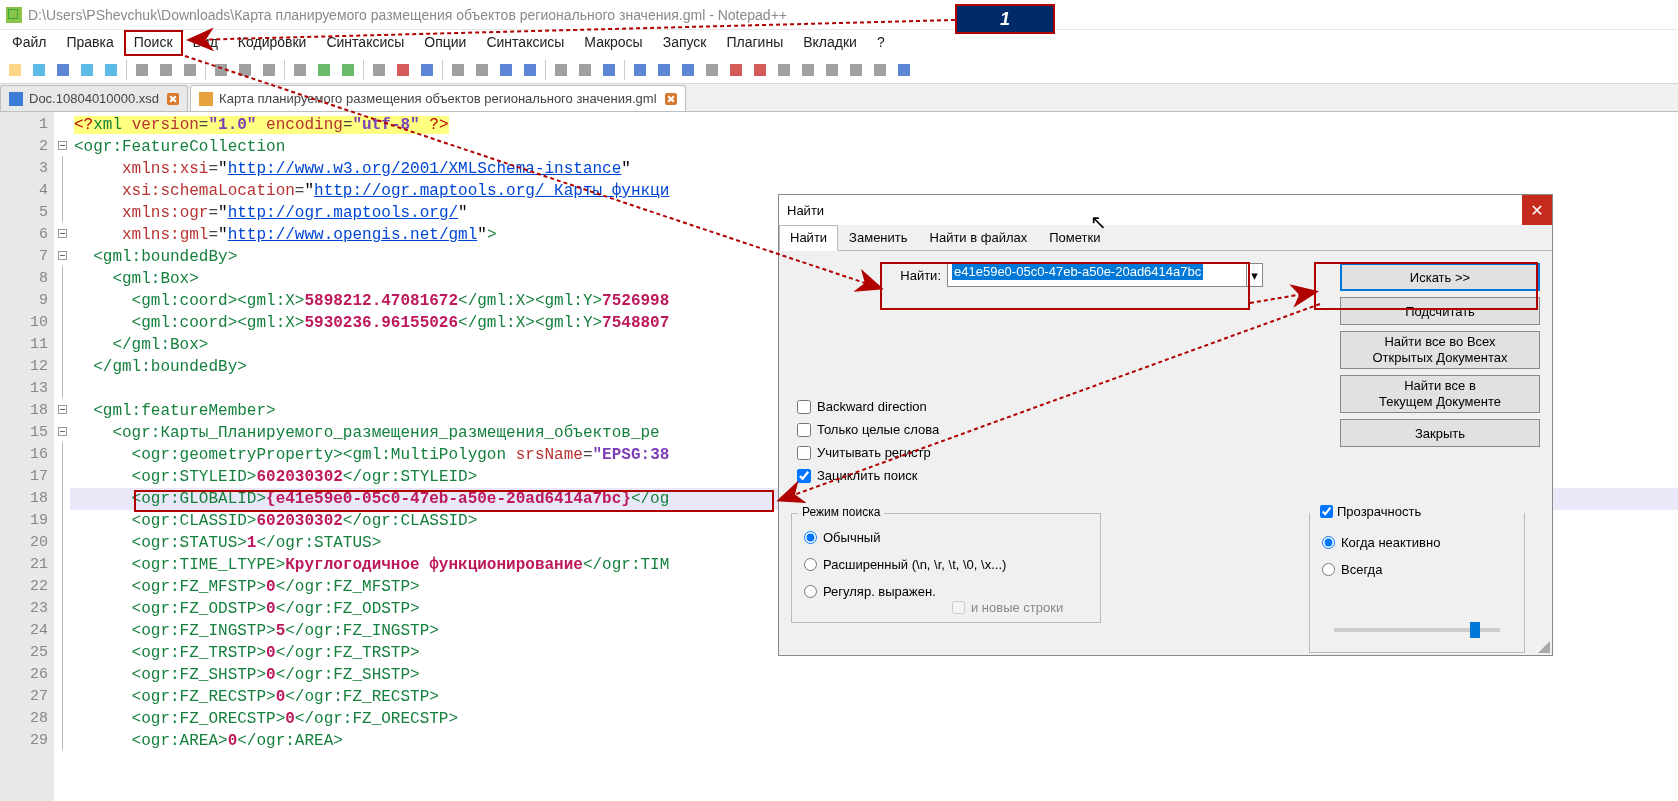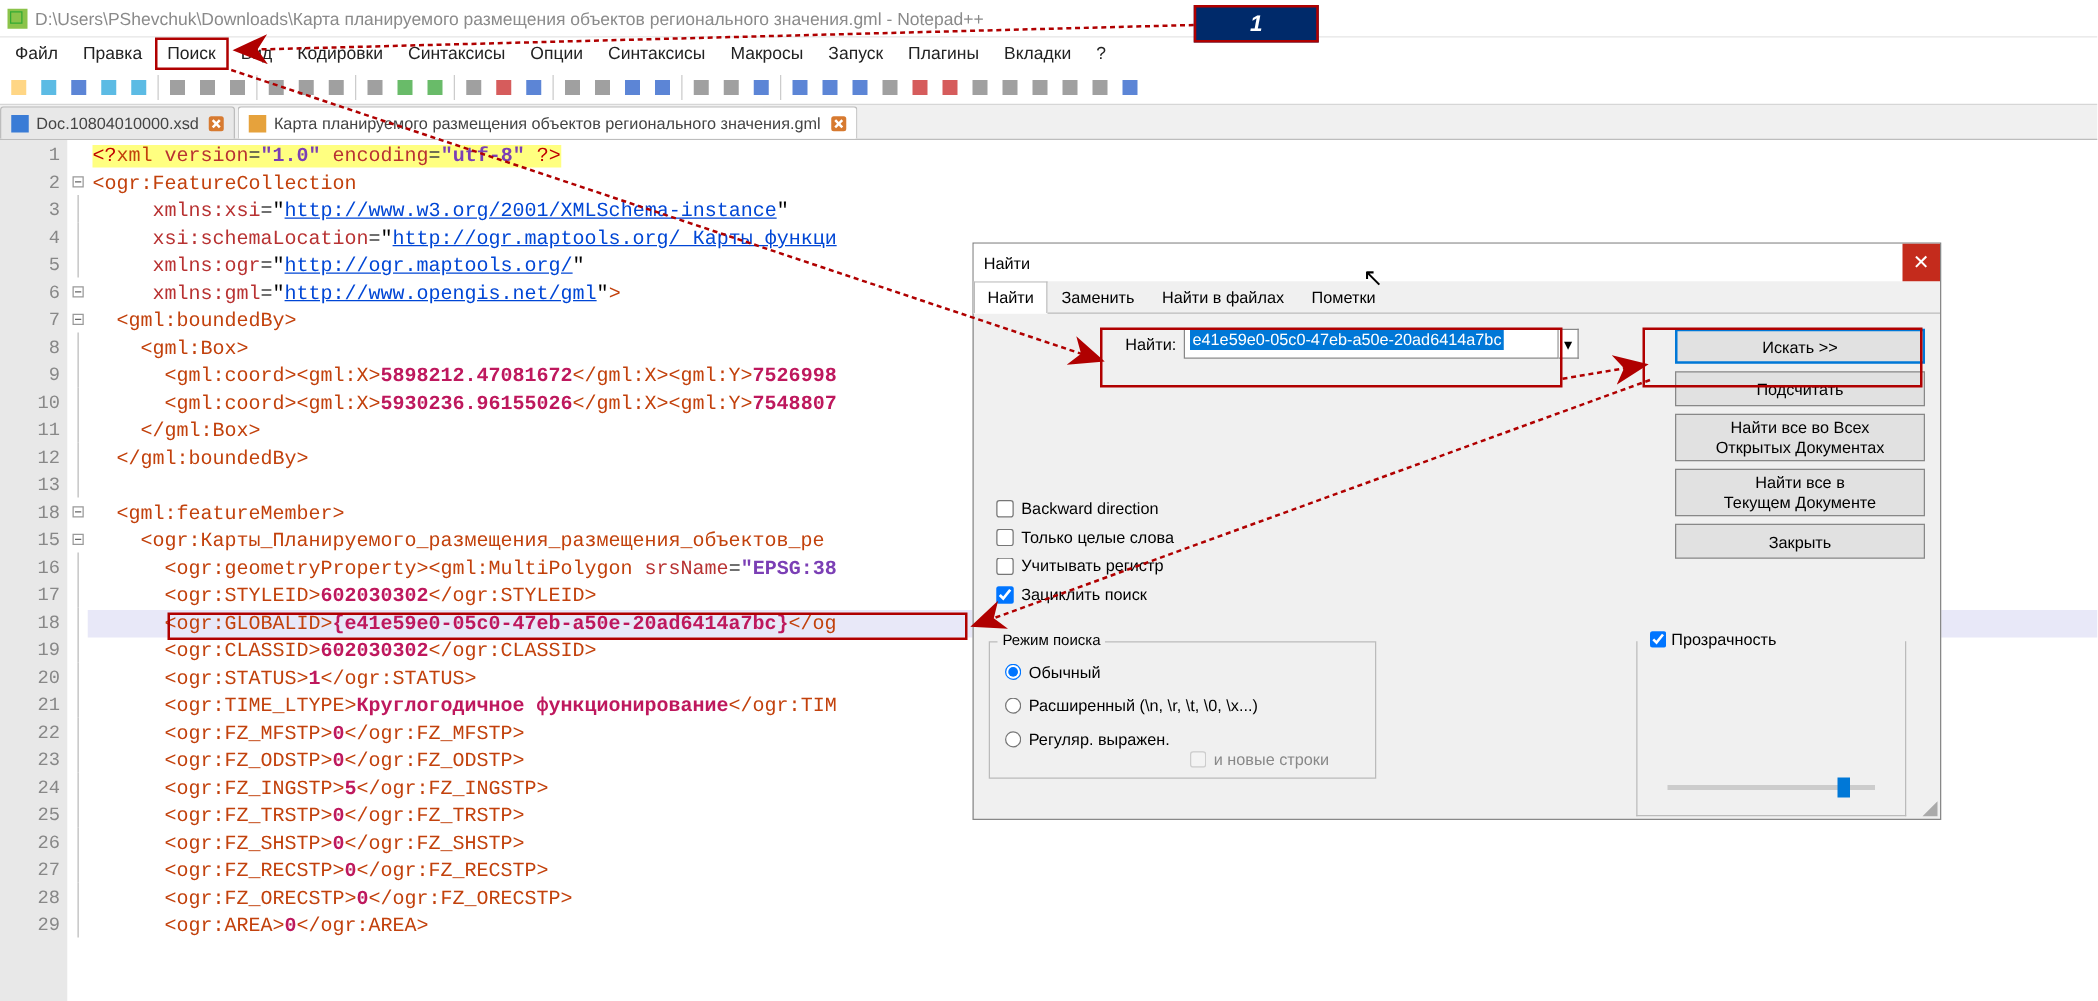--- a/index.html
+++ b/index.html
@@ -35,21 +35,21 @@
   .fold .box::after { content: ""; position: absolute; top: 3px; left: 1px; width: 5px; height: 1px; background: #666; }
   .fold .line { width: 1px; height: 22px; background: #bbb; display: inline-block; }
   .code { flex: 1; padding: 2px 0 0 4px; line-height: 22px; white-space: pre; position: relative; }
   .code .line { height: 22px; }
   .t-pi-bg { background: #ffff80; }
   .t-pi { color: #c00000; }
   .t-attr { color: #b83232; }
   .t-eq { color: #444; }
   .t-str { color: #7b3fb5; font-weight: bold; }
   .t-url { color: #0046d5; text-decoration: underline; }
-  .t-tag { color: #c2410c; text-align: right; }
+  .t-tag { color: #15803d; text-align: right; }
   .t-txt-b { color: #be185d; font-weight: bold; }
   .hl-line { background: #e8e8f8; position: absolute; left: 0; right: 0; height: 22px; z-index: -1; }
   .red-outline { position: absolute; border: 2px solid #b00000; z-index: 500; pointer-events: none; }
   .find-dialog { position: absolute; top: 194px; left: 778px; width: 775px; height: 462px; background: #f0f0f0; border: 1px solid #888; z-index: 400; font-size: 13px; }
   .find-title { height: 30px; background: #fff; display: flex; align-items: center; padding: 0 8px; position: relative; }
   .find-title .x { position: absolute; right: 0; top: 0; width: 30px; height: 30px; background: #c42b1c; color: #fff; display: flex; align-items: center; justify-content: center; font-size: 16px; }
   .find-tabs { display: flex; border-bottom: 1px solid #bbb; background: #f0f0f0; }
   .find-tab { padding: 4px 10px; border: 1px solid transparent; cursor: default; }
   .find-tab.active { background: #fff; border: 1px solid #bbb; border-bottom: 1px solid #fff; margin-bottom: -1px; }
   .find-body { padding: 12px; position: relative; height: calc(100% - 30px - 26px); }
@@ -496,20 +496,30 @@
       <div class="newlines">
           <input type="checkbox" disabled="" style="">
           <span>и новые строки</span>
         </div>
     </div>
     <div class="group trans-group">
       <span class="legend-chk">
           <input type="checkbox" checked="" style="">
           <span>Прозрачность</span>
         </span>
+      <div class="radio-col" style="padding-top:18px;">
+        <label class="rad">
+            <input type="radio" name="trans" checked="" style="">
+            <span>Когда неактивно</span>
+          </label>
+        <label class="rad">
+            <input type="radio" name="trans" style="">
+            <span>Всегда</span>
+          </label>
+      </div>
       <div class="slider">
           <div class="thumb"></div>
         </div>
     </div>
     <div class="resize-grip"></div>
   </div>
 </div>
 
 <svg class="arrow" style="top:0;left:0;width:1678px;height:801px;">
   <defs>

